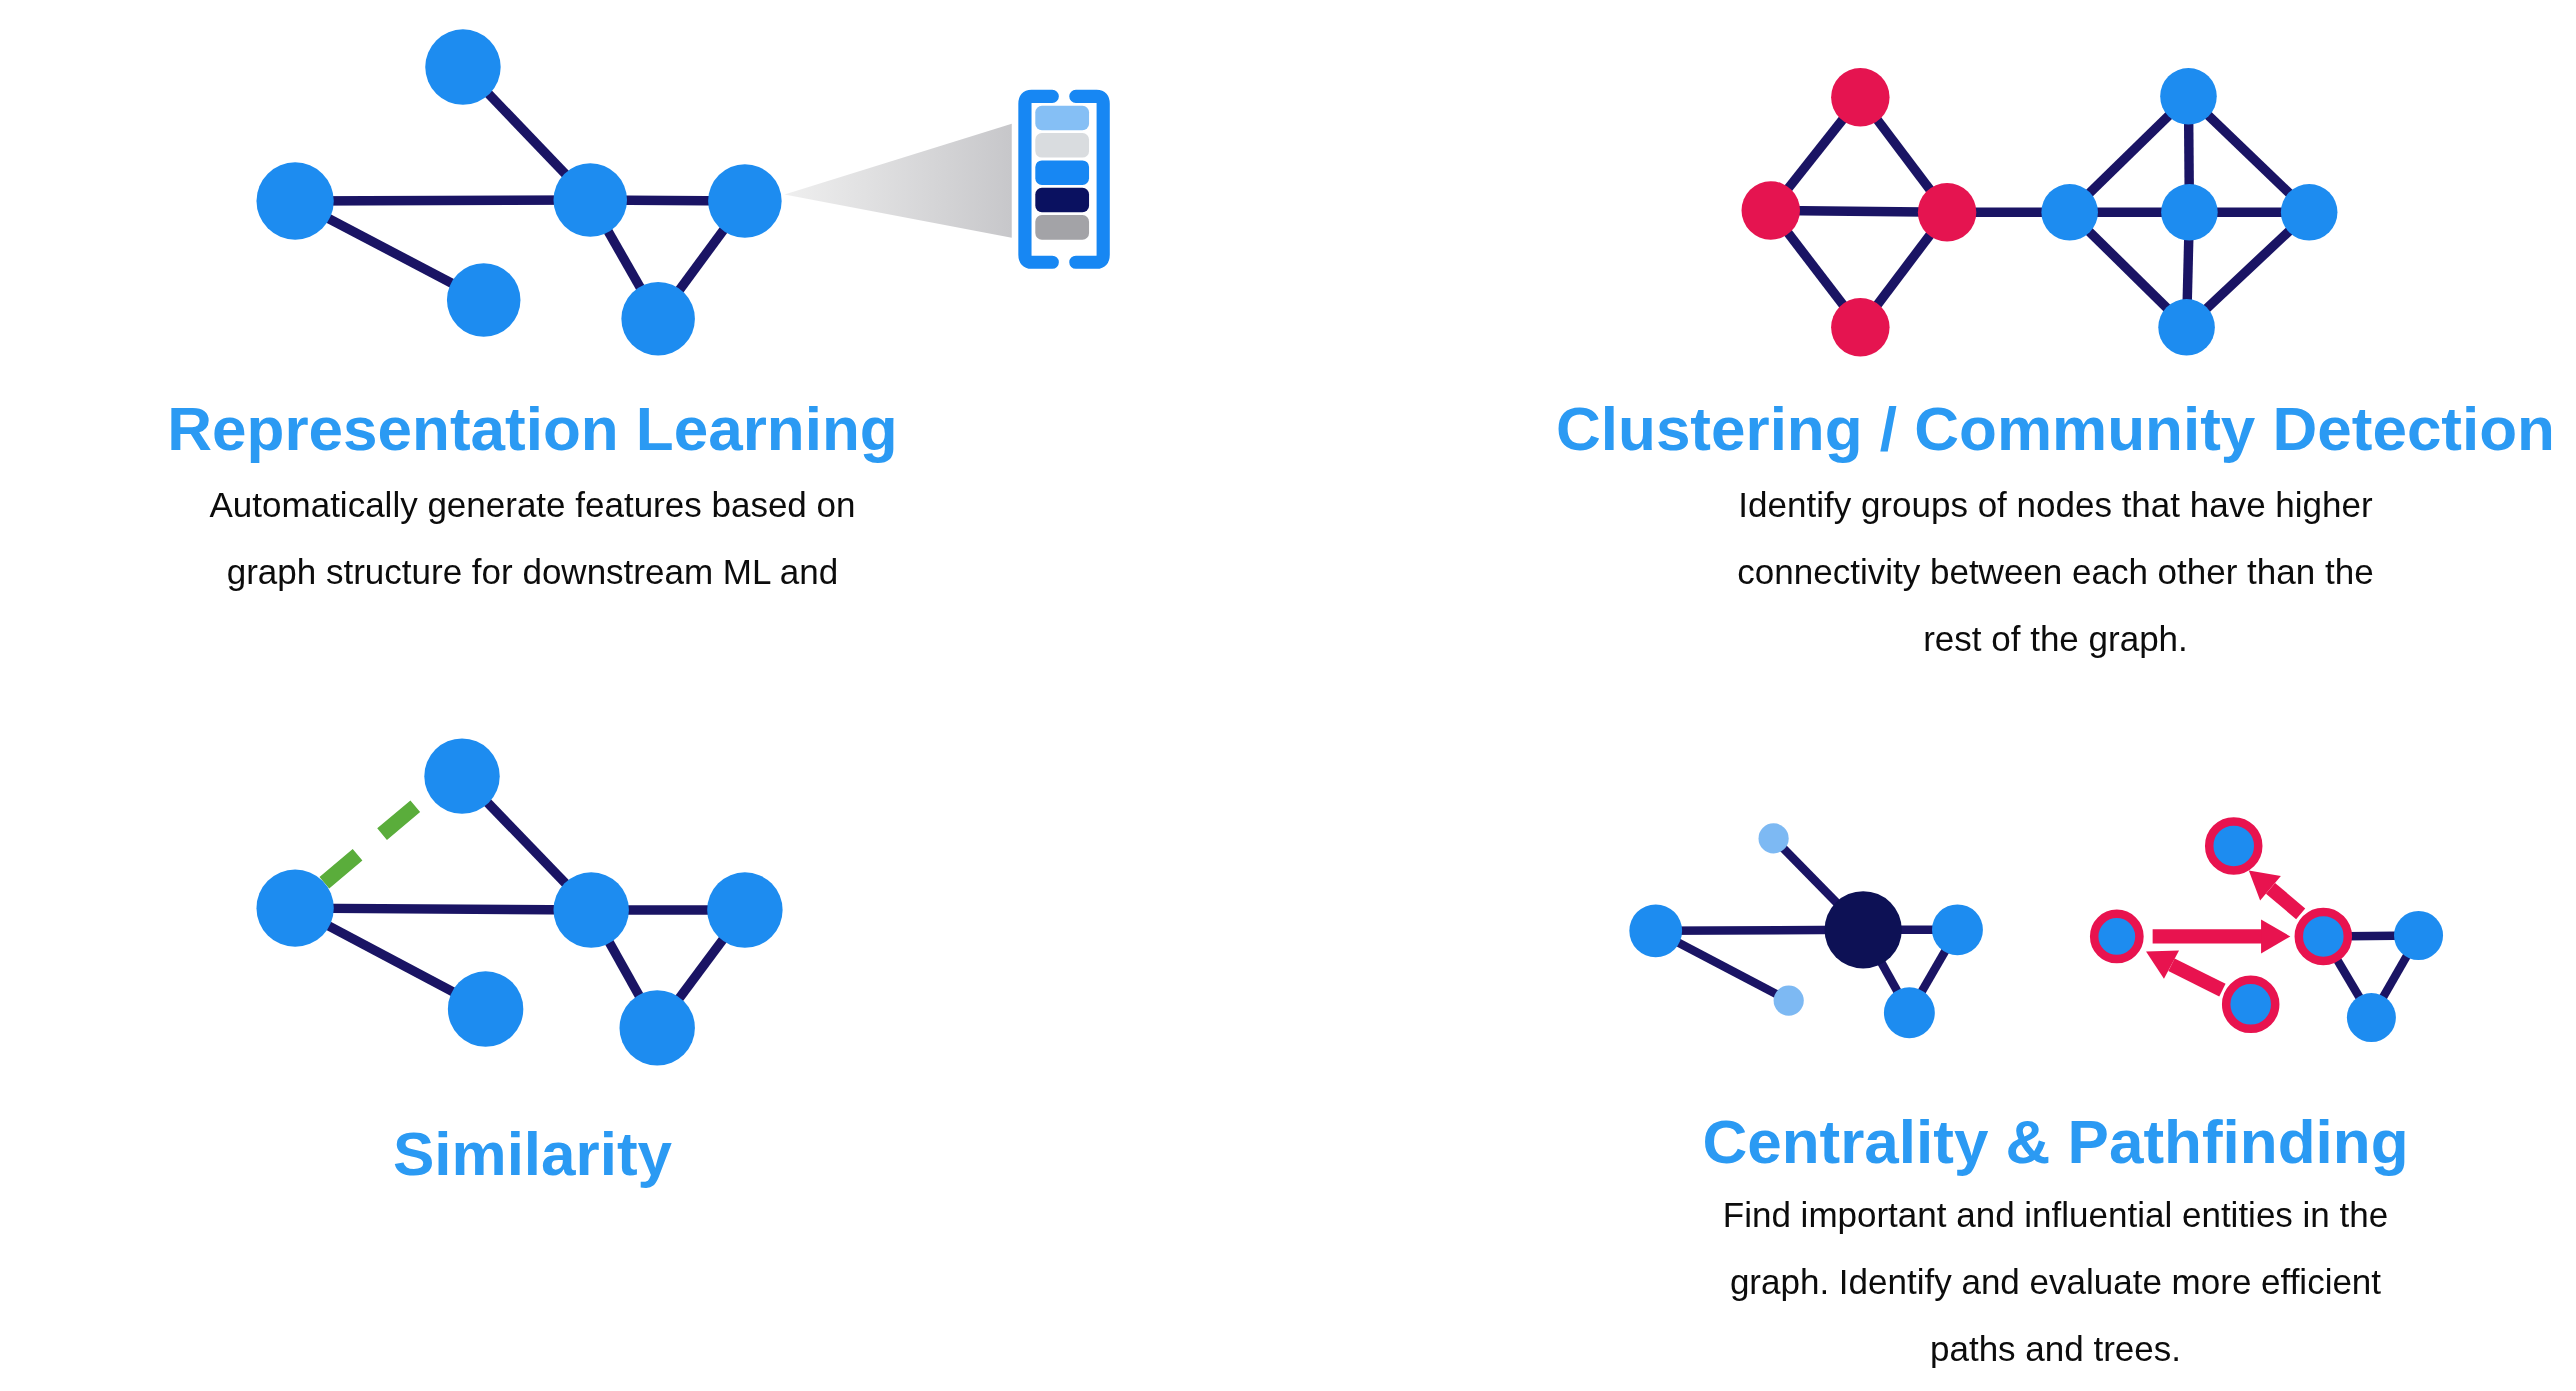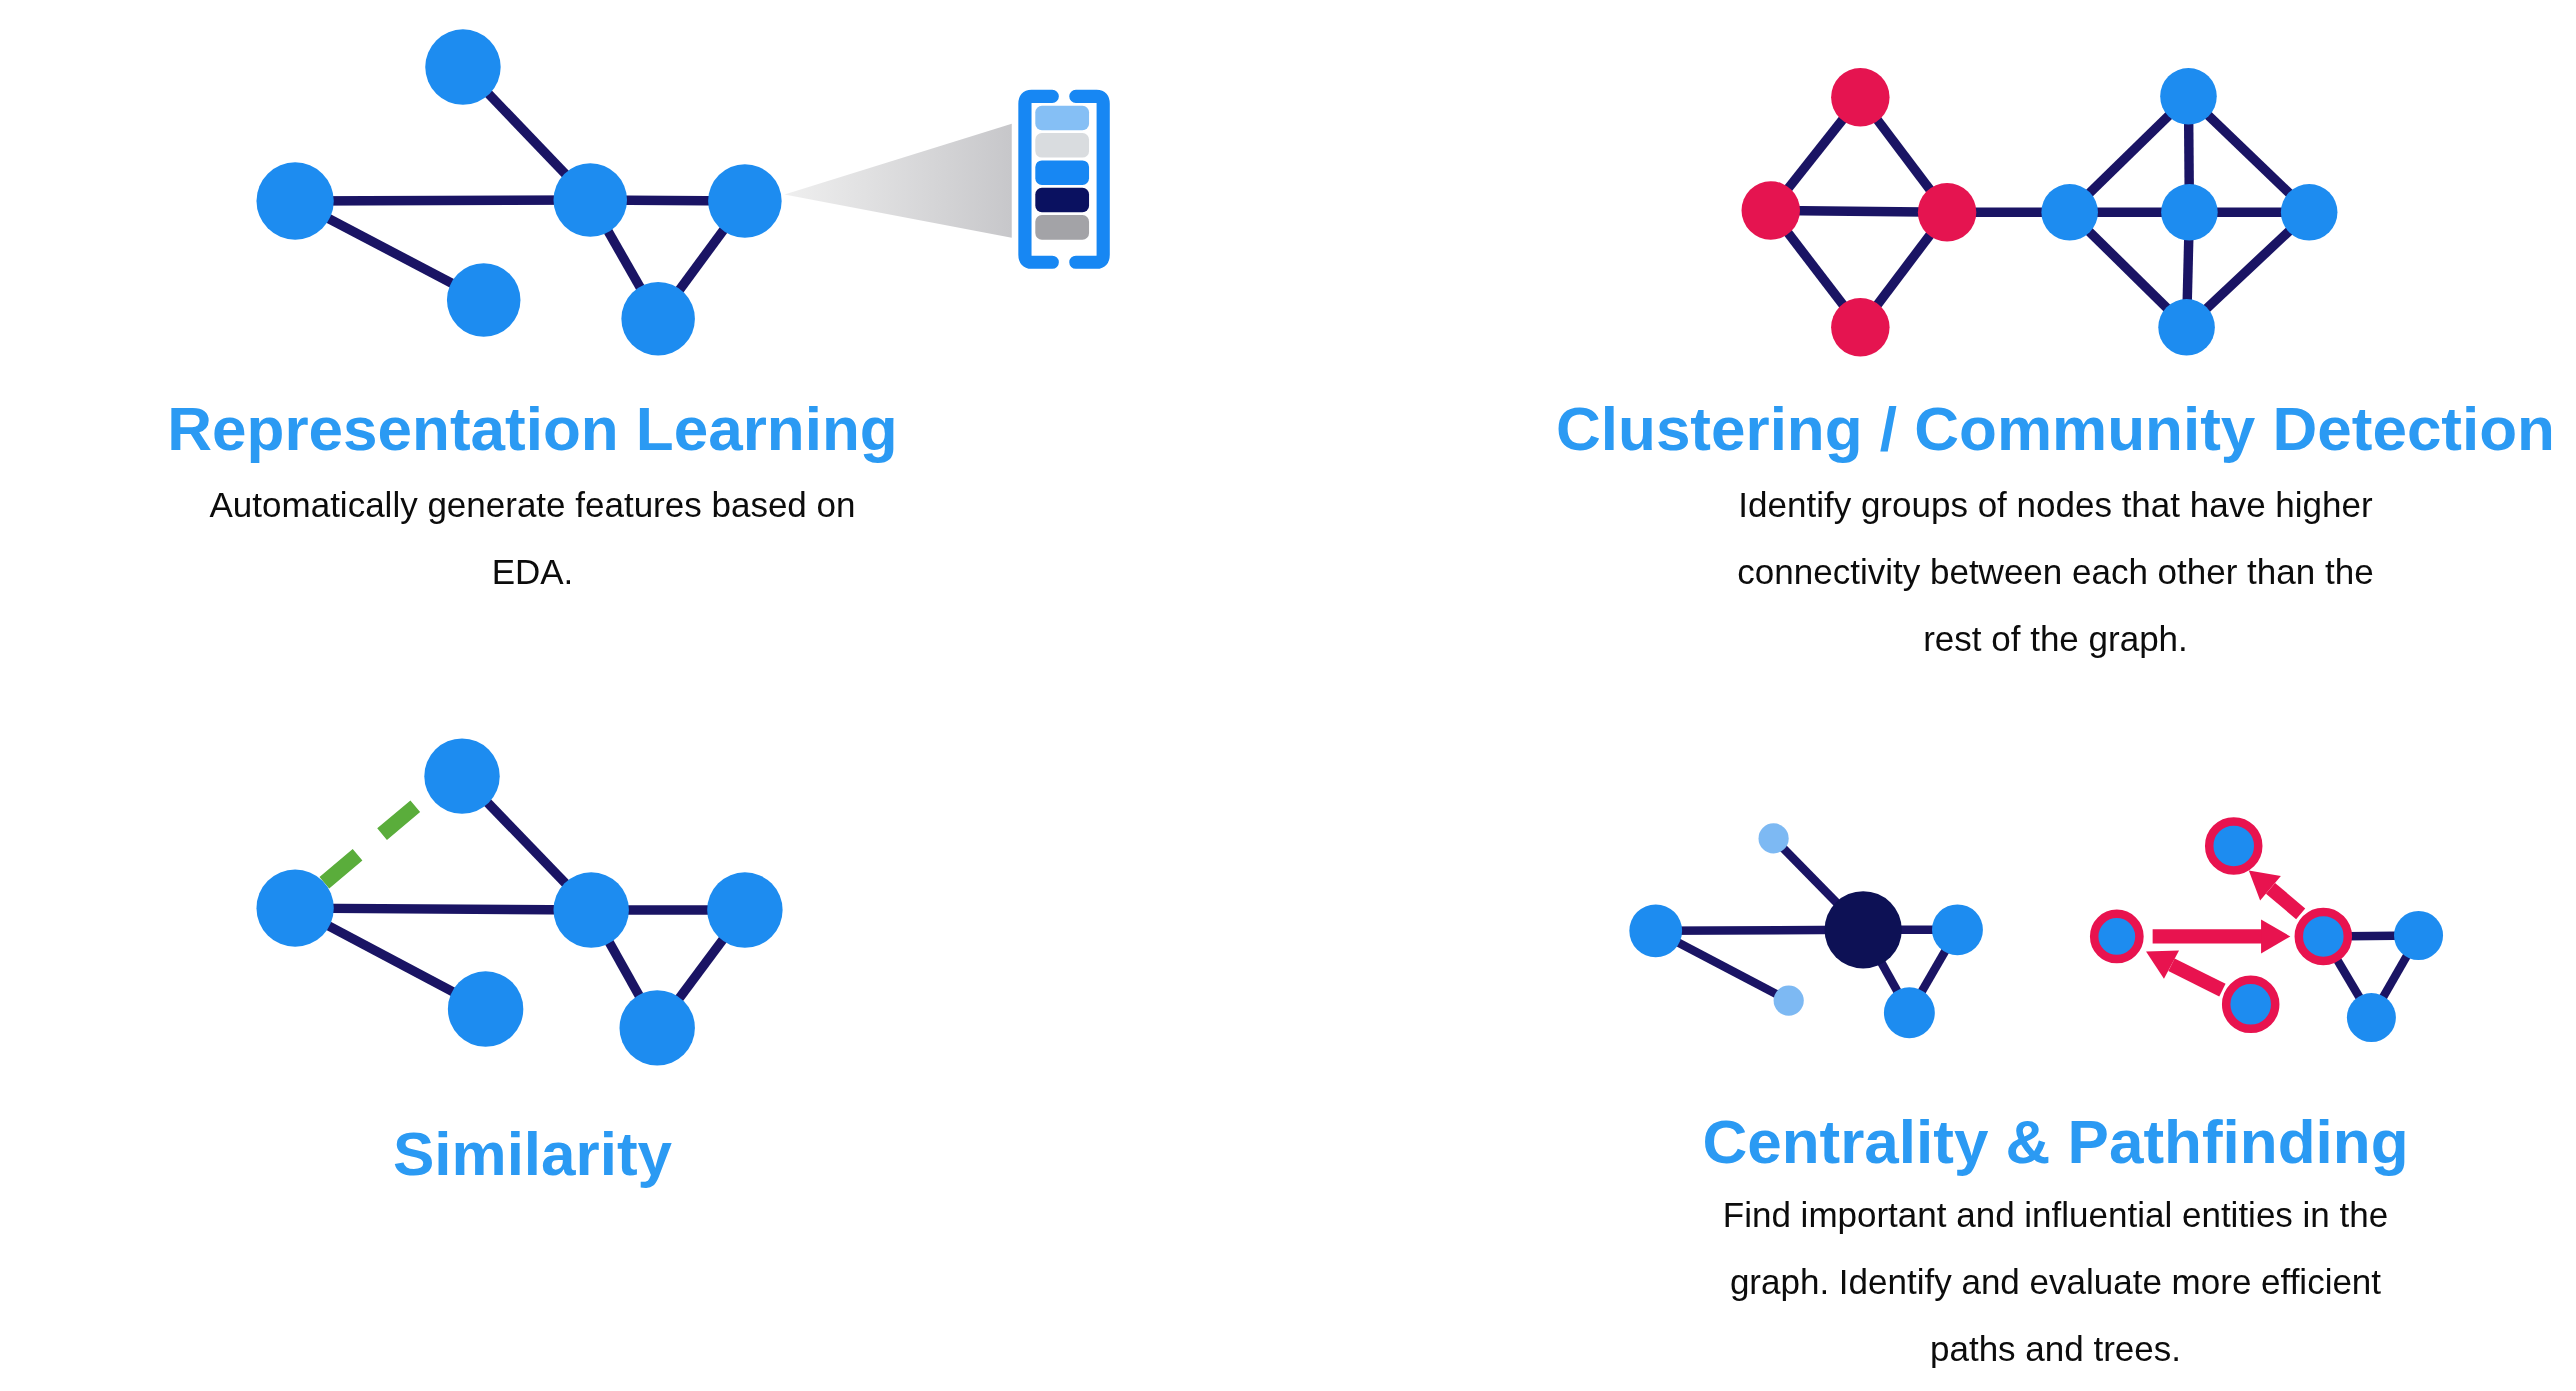--- a/index.html
+++ b/index.html
@@ -166,21 +166,21 @@
         <circle cx="2387" cy="1065" r="26"></circle>
       </g>
       <circle cx="2565" cy="992" r="26" fill="#1d8cf0"></circle>
       <circle cx="2515" cy="1079" r="26" fill="#1d8cf0"></circle>
     </g>
   </svg>
 
   <div class="title tl">Representation Learning</div>
   <div class="body-text tl">
     <div>Automatically generate features based on</div>
-    <div>EDA.</div>
+    <div>graph structure for downstream ML and</div>
   </div>
 
   <div class="title tr">Clustering / Community Detection</div>
   <div class="body-text tr">
     <div>Identify groups of nodes that have higher</div>
     <div>connectivity between each other than the</div>
     <div>rest of the graph.</div>
   </div>
 
   <div class="title bl">Similarity</div>

